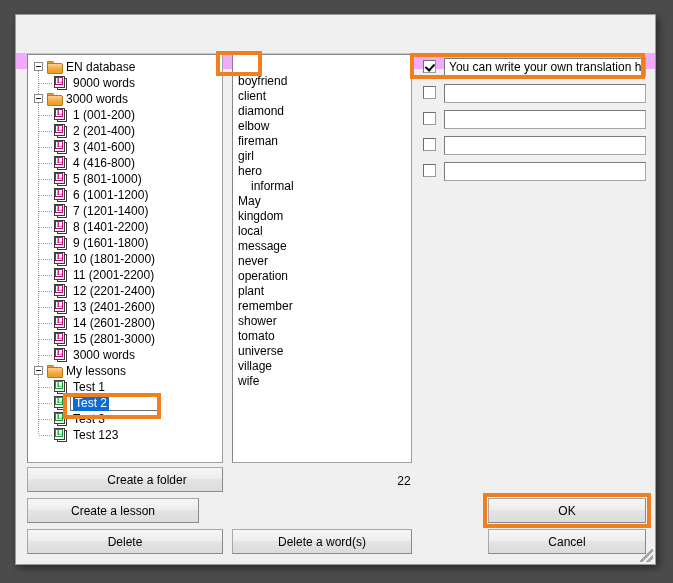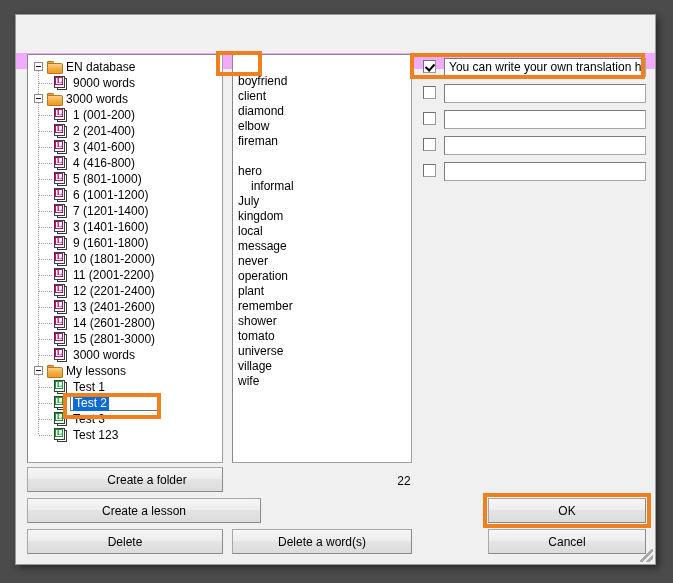--- a/index.html
+++ b/index.html
@@ -482,21 +482,21 @@
           <div class="tree-text" style="left: 45px;">7 (1201-1400)</div>
         </div>
         <div class="trow" style="position: absolute; left: 0px; top: 164px; width: 100%;">
           <div class="dots-h" style="left: 11px; width: 13px;"></div>
           <div class="doc" style="left: 26px;">
             <div class="shadow"></div>
             <div class="page"></div>
             <div class="gbox"></div>
             <div class="glyph">L</div>
           </div>
-          <div class="tree-text" style="left: 45px;">3 (1401-1600)</div>
+          <div class="tree-text" style="left: 45px;">8 (1401-2200)</div>
         </div>
         <div class="trow" style="position: absolute; left: 0px; top: 180px; width: 100%;">
           <div class="dots-h" style="left: 11px; width: 13px;"></div>
           <div class="doc" style="left: 26px;">
             <div class="shadow"></div>
             <div class="page"></div>
             <div class="gbox"></div>
             <div class="glyph">L</div>
           </div>
           <div class="tree-text" style="left: 45px;">9 (1601-1800)</div>
@@ -621,23 +621,24 @@
           <div class="tree-text" style="left: 45px;">Test 123</div>
         </div>
       </div>
 
     <div id="list-panel" class="sunken">
         <div class="word" style="position: absolute; left: 0px; top: 34px; width: 100%;">client</div>
         <div class="word" style="position: absolute; left: 0px; top: 19px; width: 100%;">boyfriend</div>
         <div class="word" style="position: absolute; left: 0px; top: 49px; width: 100%;">diamond</div>
         <div class="word" style="position: absolute; left: 0px; top: 64px; width: 100%;">elbow</div>
         <div class="word" style="position: absolute; left: 0px; top: 79px; width: 100%;">fireman</div>
+        <div class="word" style="position: absolute; left: 0px; top: 94px; width: 100%;">girl</div>
         <div class="word" style="position: absolute; left: 0px; top: 109px; width: 100%;">hero</div>
         <div class="word" style="position: absolute; left: 0px; top: 124px; width: 100%; margin-left: 13px;">informal</div>
-        <div class="word" style="position: absolute; left: 0px; top: 139px; width: 100%;">July</div>
+        <div class="word" style="position: absolute; left: 0px; top: 139px; width: 100%;">May</div>
         <div class="word" style="position: absolute; left: 0px; top: 154px; width: 100%;">kingdom</div>
         <div class="word" style="position: absolute; left: 0px; top: 169px; width: 100%;">local</div>
         <div class="word" style="position: absolute; left: 0px; top: 184px; width: 100%;">message</div>
         <div class="word" style="position: absolute; left: 0px; top: 214px; width: 100%;">operation</div>
         <div class="word" style="position: absolute; left: 0px; top: 199px; width: 100%;">never</div>
         <div class="word" style="position: absolute; left: 0px; top: 229px; width: 100%;">plant</div>
         <div class="word" style="position: absolute; left: 0px; top: 244px; width: 100%;">remember</div>
         <div class="word" style="position: absolute; left: 0px; top: 259px; width: 100%;">shower</div>
         <div class="word" style="position: absolute; left: 0px; top: 274px; width: 100%;">tomato</div>
         <div class="word" style="position: absolute; left: 0px; top: 289px; width: 100%;">universe</div>
@@ -664,21 +665,21 @@
         </div>
         <div class="trow-trans" style="top: 108px;">
           <div class="chk"></div>
           <div class="tbox"></div>
         </div>
       </div>
 
     <div id="count-label">22</div>
 
     <button class="btn" style="left:11px; top:452px; width:196px; height:25px;padding-left:44px;">Create a folder</button>
-    <button class="btn" style="left:11px; top:483px; width:234px; height:25px;">Create a lesson</button>
+    <button class="btn" style="left:11px; top:483px; width:172px; height:25px;">Create a lesson</button>
     <button class="btn" style="left:11px; top:514px; width:196px; height:25px;">Delete</button>
     <button class="btn" style="left:216px; top:514px; width:180px; height:25px;">Delete a word(s)</button>
 
     <button class="btn" style="left:472px; top:483px; width:158px; height:25px;">OK</button>
     <button class="btn" style="left:472px; top:514px; width:158px; height:25px;">Cancel</button>
 
     <div id="grip"></div>
 
     <div class="anno" style="left:200px; top:36px; width:46px; height:25px;"></div>
     <div class="anno" style="left:394px; top:38px; width:235px; height:26px;"></div>

